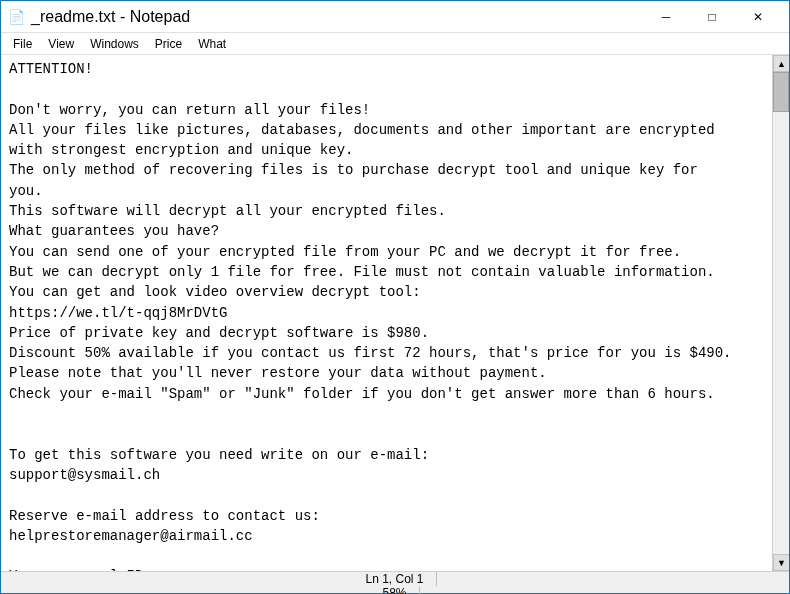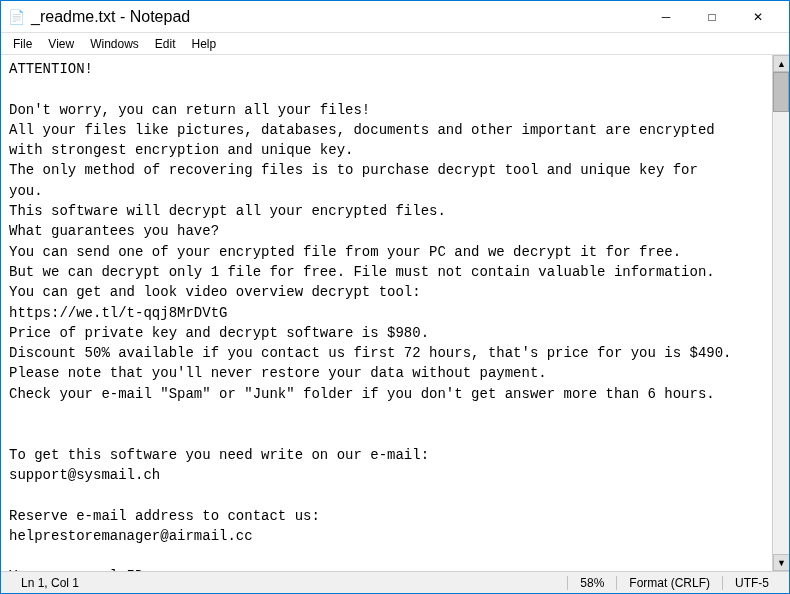--- a/index.html
+++ b/index.html
@@ -126,20 +126,21 @@
     .status-bar {
       height: 22px;
       background: #f0f0f0;
       border-top: 1px solid #d0d0d0;
       display: flex;
       align-items: center;
       padding: 0 8px;
       font-size: 12px;
       color: #000000;
       flex-shrink: 0;
+      flex-direction: column;
     }
     .status-section {
       padding: 0 12px;
       border-right: 1px solid #c0c0c0;
     }
     .status-section:first-child { flex: 1; }
     .status-section:last-child { border-right: none; }
   </style>
 </head>
 <body>
@@ -155,22 +156,22 @@
       <button class="title-btn">─</button>
       <button class="title-btn">□</button>
       <button class="title-btn close">✕</button>
     </div>
   </div>
 
   <div class="menu-bar">
     <div class="menu-item">File</div>
     <div class="menu-item">View</div>
     <div class="menu-item">Windows</div>
-    <div class="menu-item">Edit</div>
-    <div class="menu-item">Help</div>
+    <div class="menu-item">Price</div>
+    <div class="menu-item">What</div>
   </div>
 
   <div class="content-area">
     <div class="text-content">ATTENTION!
 
 Don't worry, you can return all your files!
 All your files like pictures, databases, documents and other important are encrypted
 with strongest encryption and unique key.
 The only method of recovering files is to purchase decrypt tool and unique key for
 you.

